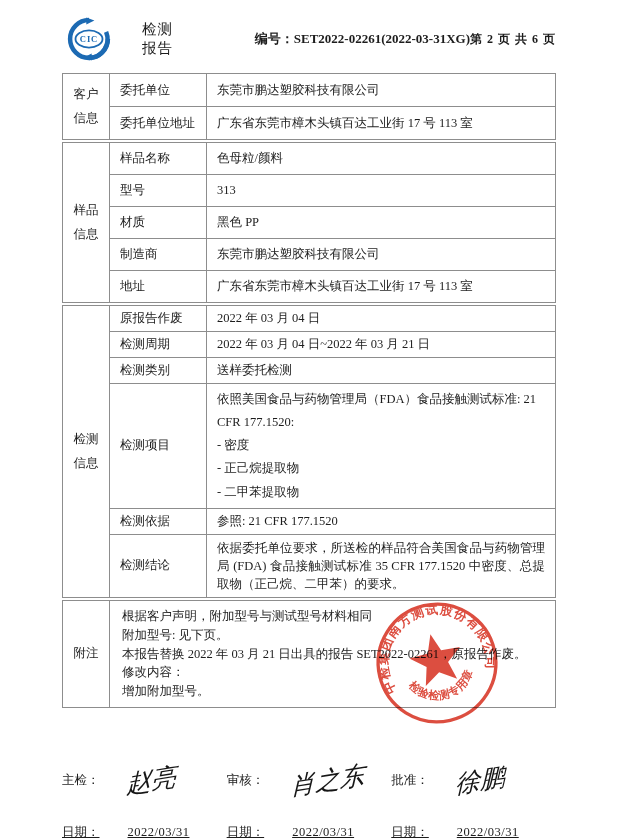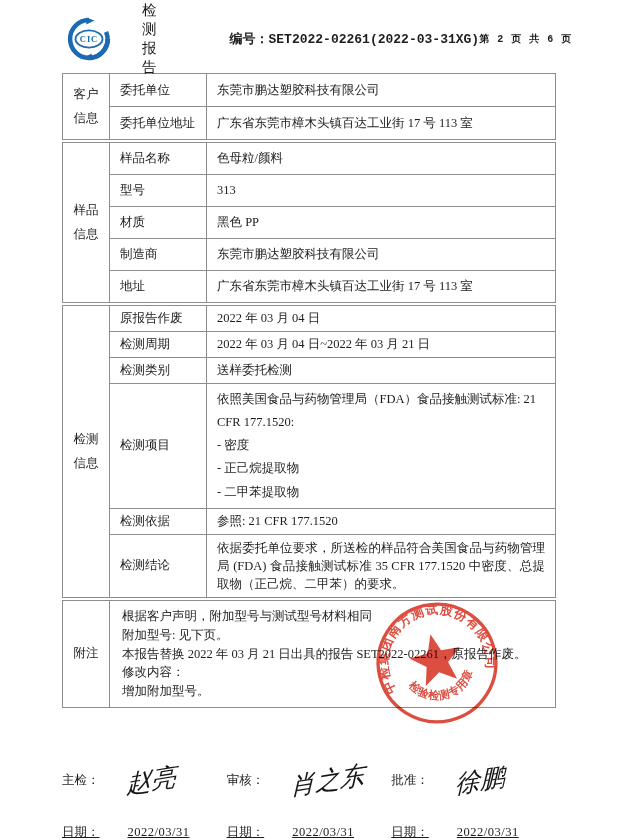--- a/index.html
+++ b/index.html
@@ -8,22 +8,22 @@
     width:617px; height:840px; position:relative; overflow:hidden;
     font-family:"Liberation Serif","DejaVu Serif",serif;
     color:#1d1d1d;
   }
   .page { width:617px; height:824px; padding:13px 61px 0 62px; position:relative; }
 
   
   .header { display:flex; align-items:center; height:52px; margin-bottom:8px; }
   .logo { width:54px; height:46px; flex:0 0 auto; }
   .h-title { font-weight:normal; font-size:14.5px; margin-left:26px; letter-spacing:1px; }
-  .h-no { font-weight:bold; font-size:13px; margin-left:72px; white-space:nowrap;font-family:Liberation Mono, monospace; }
-  .h-page { font-weight:bold; font-size:10px; margin-left:auto; white-space:nowrap; letter-spacing:1px;font-family:Liberation Mono, monospace; }
+  .h-no { font-weight:bold; font-size:13px; margin-left:72px; white-space:nowrap; }
+  .h-page { font-weight:bold; font-size:12px; margin-left:auto; white-space:nowrap; letter-spacing:1px; }
 
   
   table.sec { width:100%; border-collapse:collapse; table-layout:fixed; margin-bottom:2px; }
   table.sec td { border:1px solid #8d8d8d; font-size:12.5px; vertical-align:middle; }
   td.g { width:47px; text-align:center; line-height:1.9; padding:4px 10px; }
   td.l { width:97px; padding:7px 10px; }
   td.v { padding:7px 10px; }
   .sec-cust td.l, .sec-cust td.v { height:33px; }
   .sec-samp td.l, .sec-samp td.v { height:32px; }
   .sec-test td.l, .sec-test td.v { padding:4px 10px; height:25px; }

